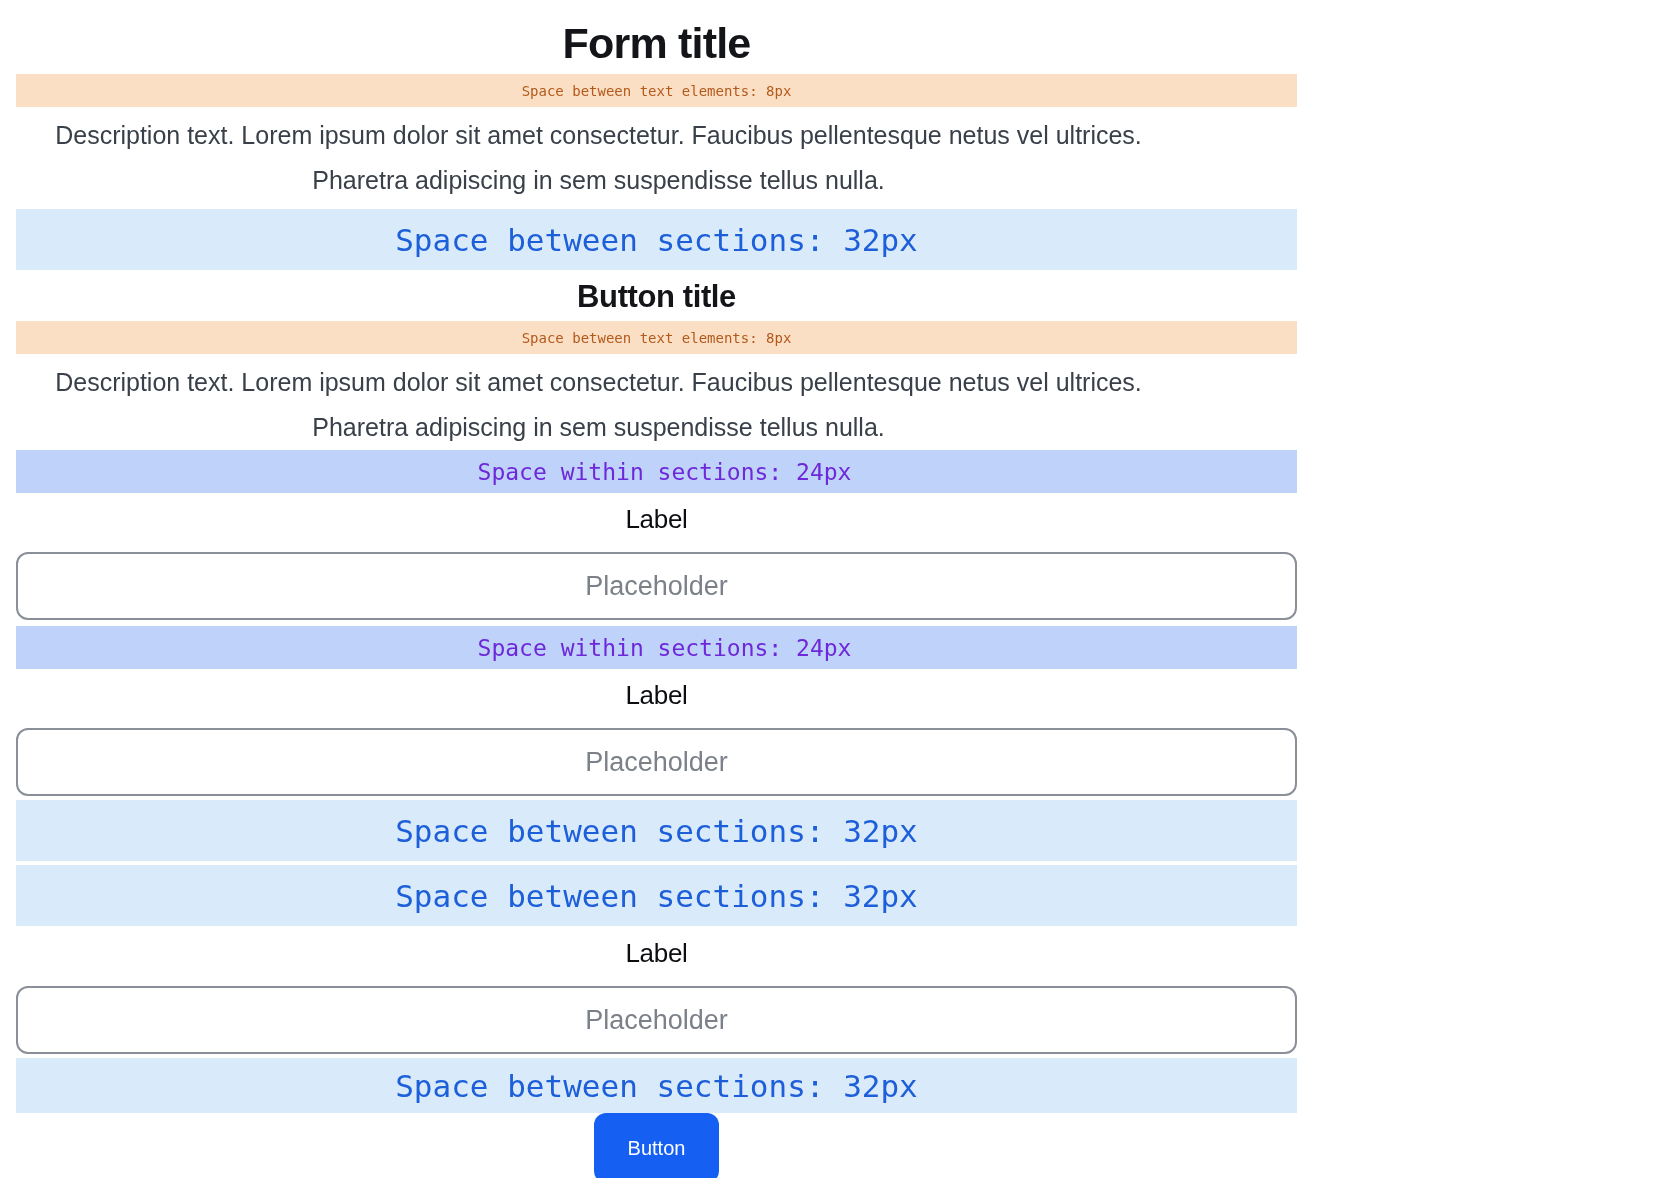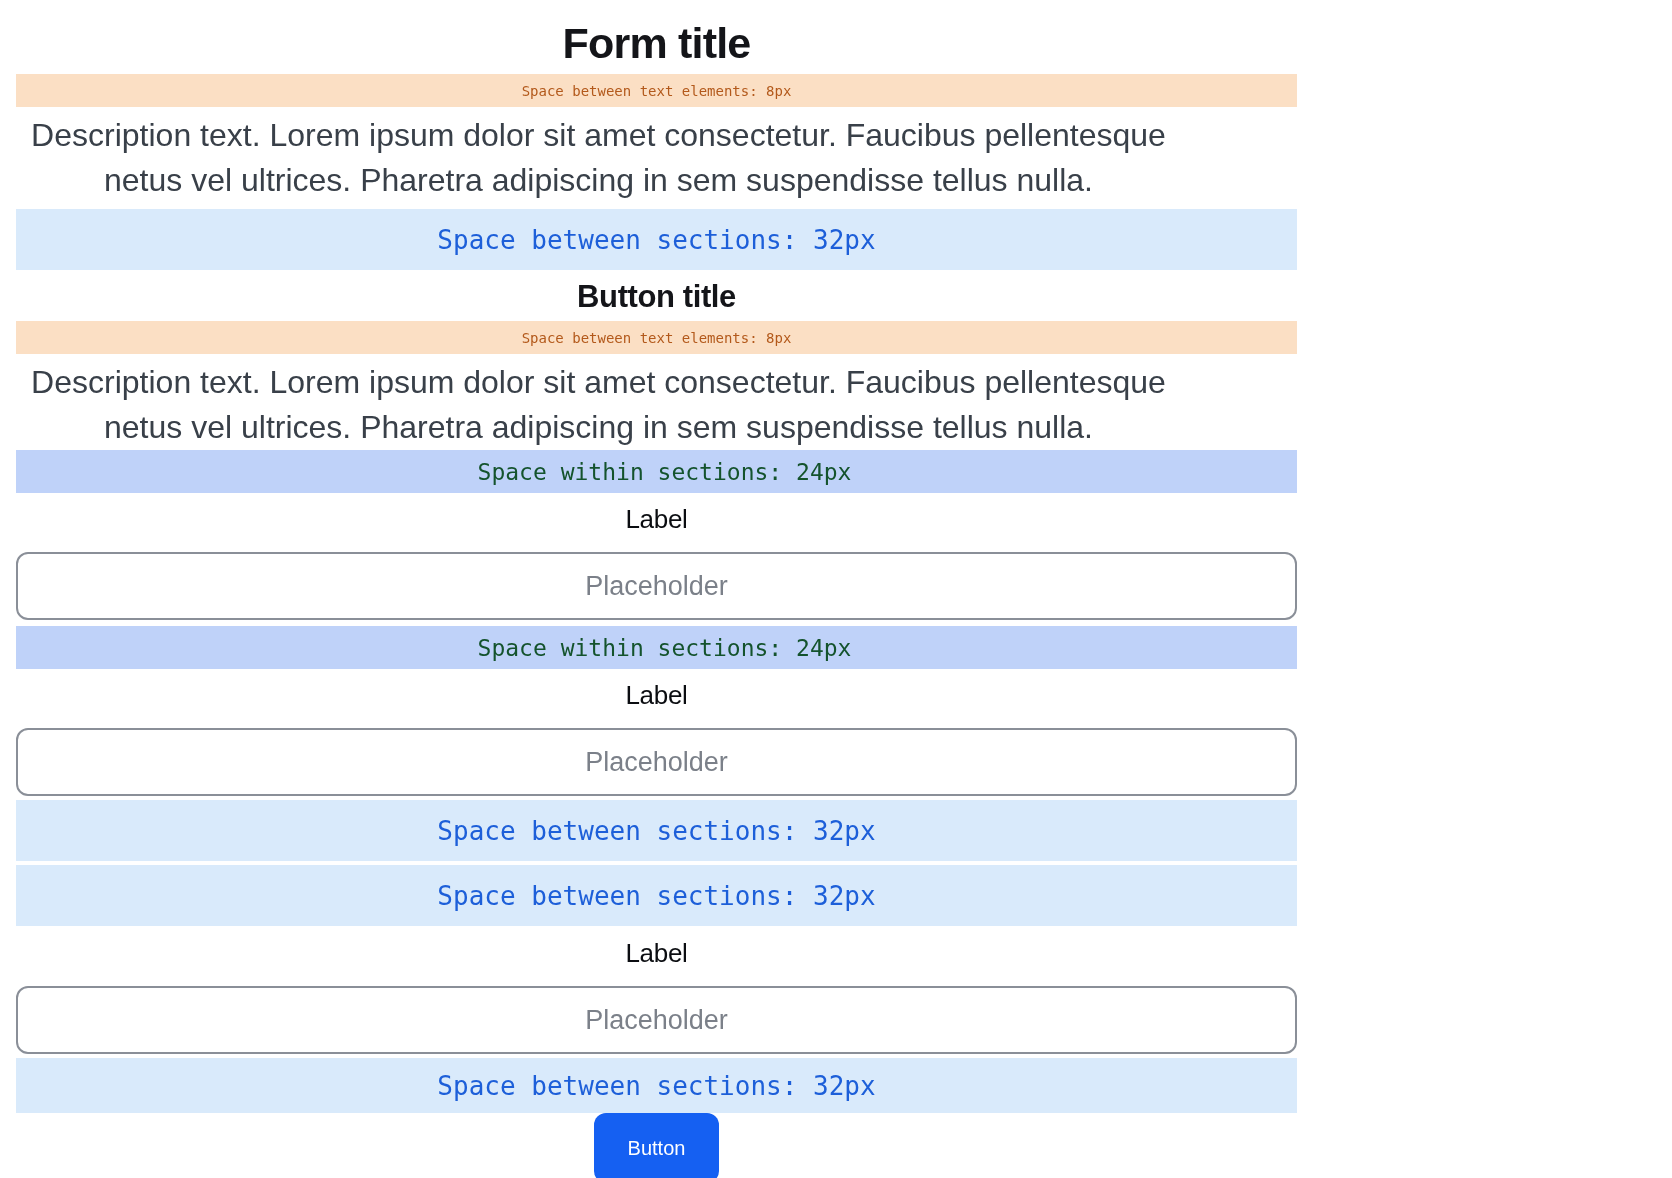--- a/index.html
+++ b/index.html
@@ -24,21 +24,21 @@
   .section-title {
     margin-top: 8px;
     font-size: 31px;
     font-weight: 700;
     letter-spacing: -0.4px;
     line-height: 37px;
     color: #141519;
   }
   .desc {
     margin-top: 6px;
-    font-size: 32px;
+    font-size: 25px;
     line-height: 45px;
     color: #394049;
     max-width: 1165px;
   }
   .bar {
     width: 100%;
     display: flex;
     align-items: center;
     justify-content: center;
     font-family: "DejaVu Sans Mono", "Liberation Mono", monospace;
@@ -47,26 +47,26 @@
     margin-top: 6px;
     height: 33px;
     background: #FBDFC4;
     color: #B3591B;
     font-size: 14px;
   }
   .bar.light {
     height: 61px;
     background: #D9EAFB;
     color: #1D5FD9;
-    font-size: 26px;
+    font-size: 31px;
   }
   .bar.medium {
     height: 43px;
     background: #BFD2F9;
-    color: #14532d;
+    color: #6d28d9;
     font-size: 23px;
     padding-left: 16px;
   }
   .bar.light.gap-top   { margin-top: 6px; }
   .bar.light.after-input { margin-top: 4px; }
   .bar.light.stacked   { margin-top: 4px; }
   .bar.light.short     { height: 55px; }
   .bar.medium.after-desc  { margin-top: 0; }
   .bar.medium.after-input { margin-top: 6px; }
   .field-label {

